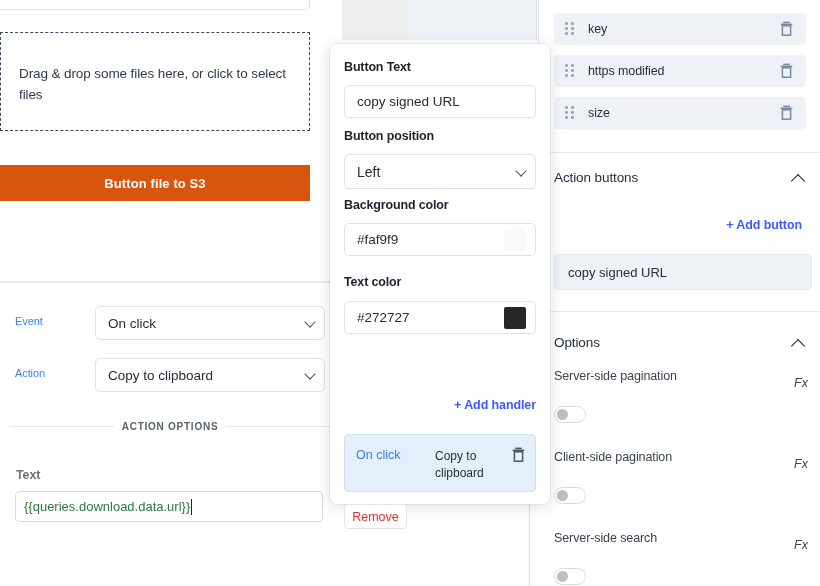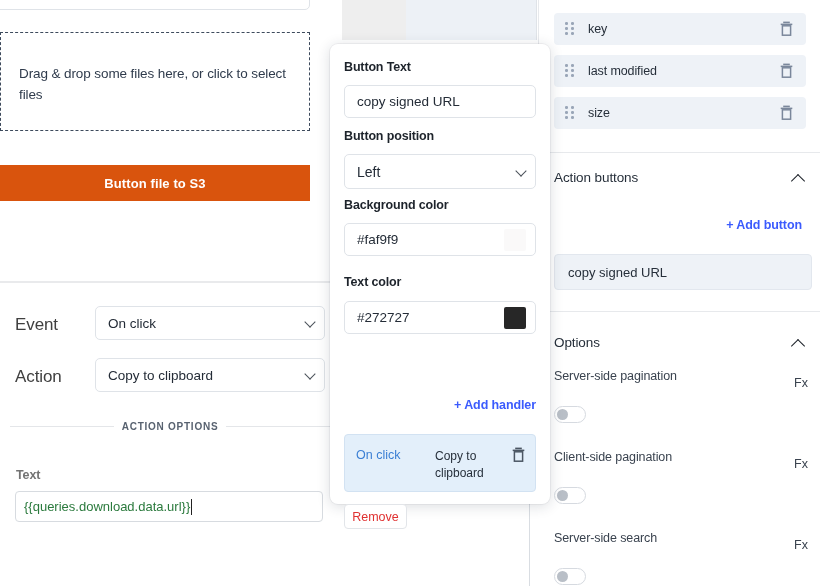--- a/index.html
+++ b/index.html
@@ -44,21 +44,21 @@
     background: #e9eaec;
   }
 
   
   .event-pane {
     position: absolute; left: 0; top: 283px; width: 340px; height: 303px;
     background: #ffffff;
   }
   .row { position: absolute; display:flex; align-items:center; }
   .row-label {
-    font-size: 17px; color: #404040; letter-spacing: -0.1px;
+    font-size: 11px; color: #3b82f6; letter-spacing: -0.1px;
   }
   .select-box {
     position: relative; border: 1px solid #dfe3e8; border-radius: 5px;
     background:#fff; height: 34px; display:flex; align-items:center;
     padding: 0 26px 0 12px; font-size: 13.5px; color:#242c37;
     cursor: pointer; white-space: nowrap;
   }
   .chev {
     position:absolute; right: 9px; top: 50%; width: 9px; height: 9px;
     margin-top: -5px;
@@ -235,20 +235,21 @@
     display:flex; align-items:center; padding-left: 13px;
     font-size: 13px; color: #262f3a; cursor:pointer;
   }
   .opt-label {
     position:absolute; left: 15px; font-size: 12.5px; color: #3a434f;
     letter-spacing: -0.1px;
   }
   .fx {
     position:absolute; right: 12px; font-size: 12.5px; color: #3a434f;
     cursor:pointer;
+    font-style:italic;
   }
   .toggle {
     position:absolute; left: 15px; width: 32px; height: 17px;
     border: 1px solid #d6dae0; border-radius: 9px; background:#fff;
     cursor:pointer;
   }
   .toggle i {
     position:absolute; left: 2px; top: 2px; width: 11px; height: 11px;
     border-radius: 50%; background: #b9bfc7;
   }
@@ -332,21 +333,21 @@
 
     <div class="col-item" style="top:55px;">
       <span class="drag-dots">
         <i style="left:0;top:0"></i>
           <i style="left:6px;top:0"></i>
         <i style="left:0;top:5px"></i>
           <i style="left:6px;top:5px"></i>
         <i style="left:0;top:10px"></i>
           <i style="left:6px;top:10px"></i>
       </span>
-      <span class="col-item-label">last modified</span>
+      <span class="col-item-label">https modified</span>
       <span class="col-trash">
         <svg width="13" height="15" viewBox="0 0 13 15">
           <rect x="3.2" y="0.6" width="6.6" height="1.6" fill="#7a879b"></rect>
           <rect x="0.7" y="2.6" width="11.6" height="1.5" fill="#7a879b"></rect>
           <rect x="2.4" y="4.8" width="8.2" height="9.4" fill="none" stroke="#7a879b" stroke-width="1.5"></rect>
         </svg>
       </span>
     </div>
 
     <div class="col-item" style="top:97px;">

